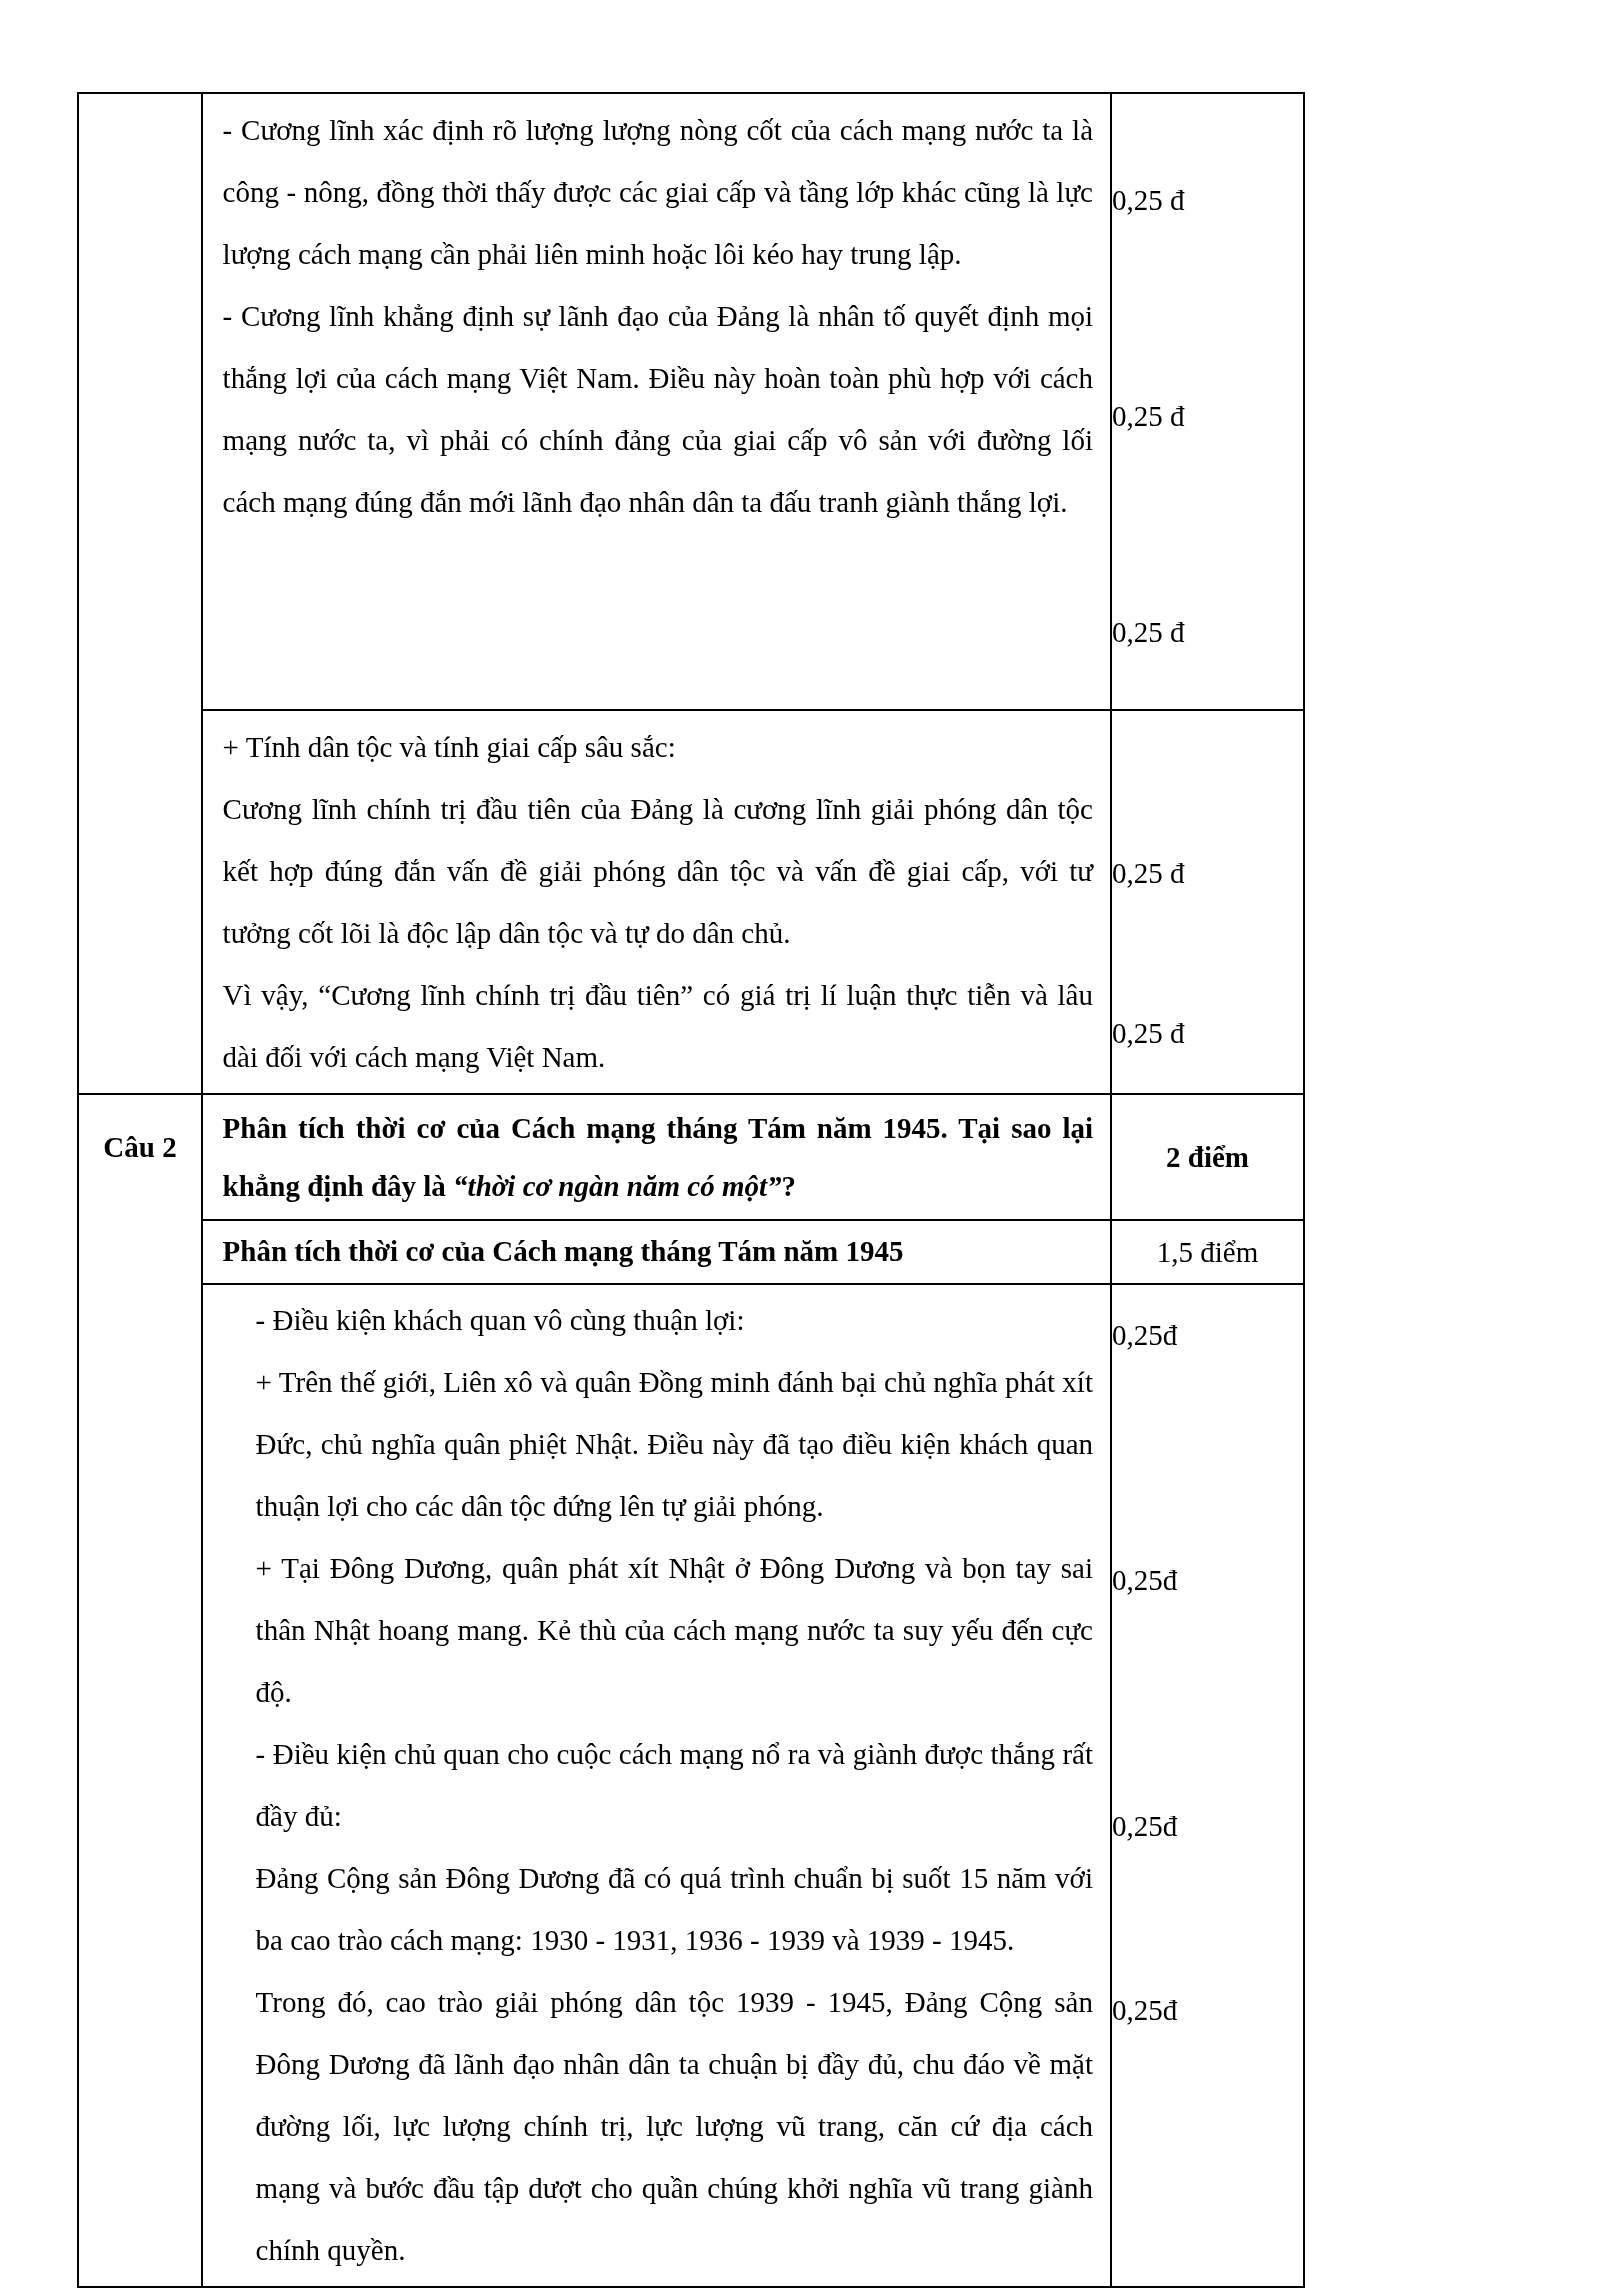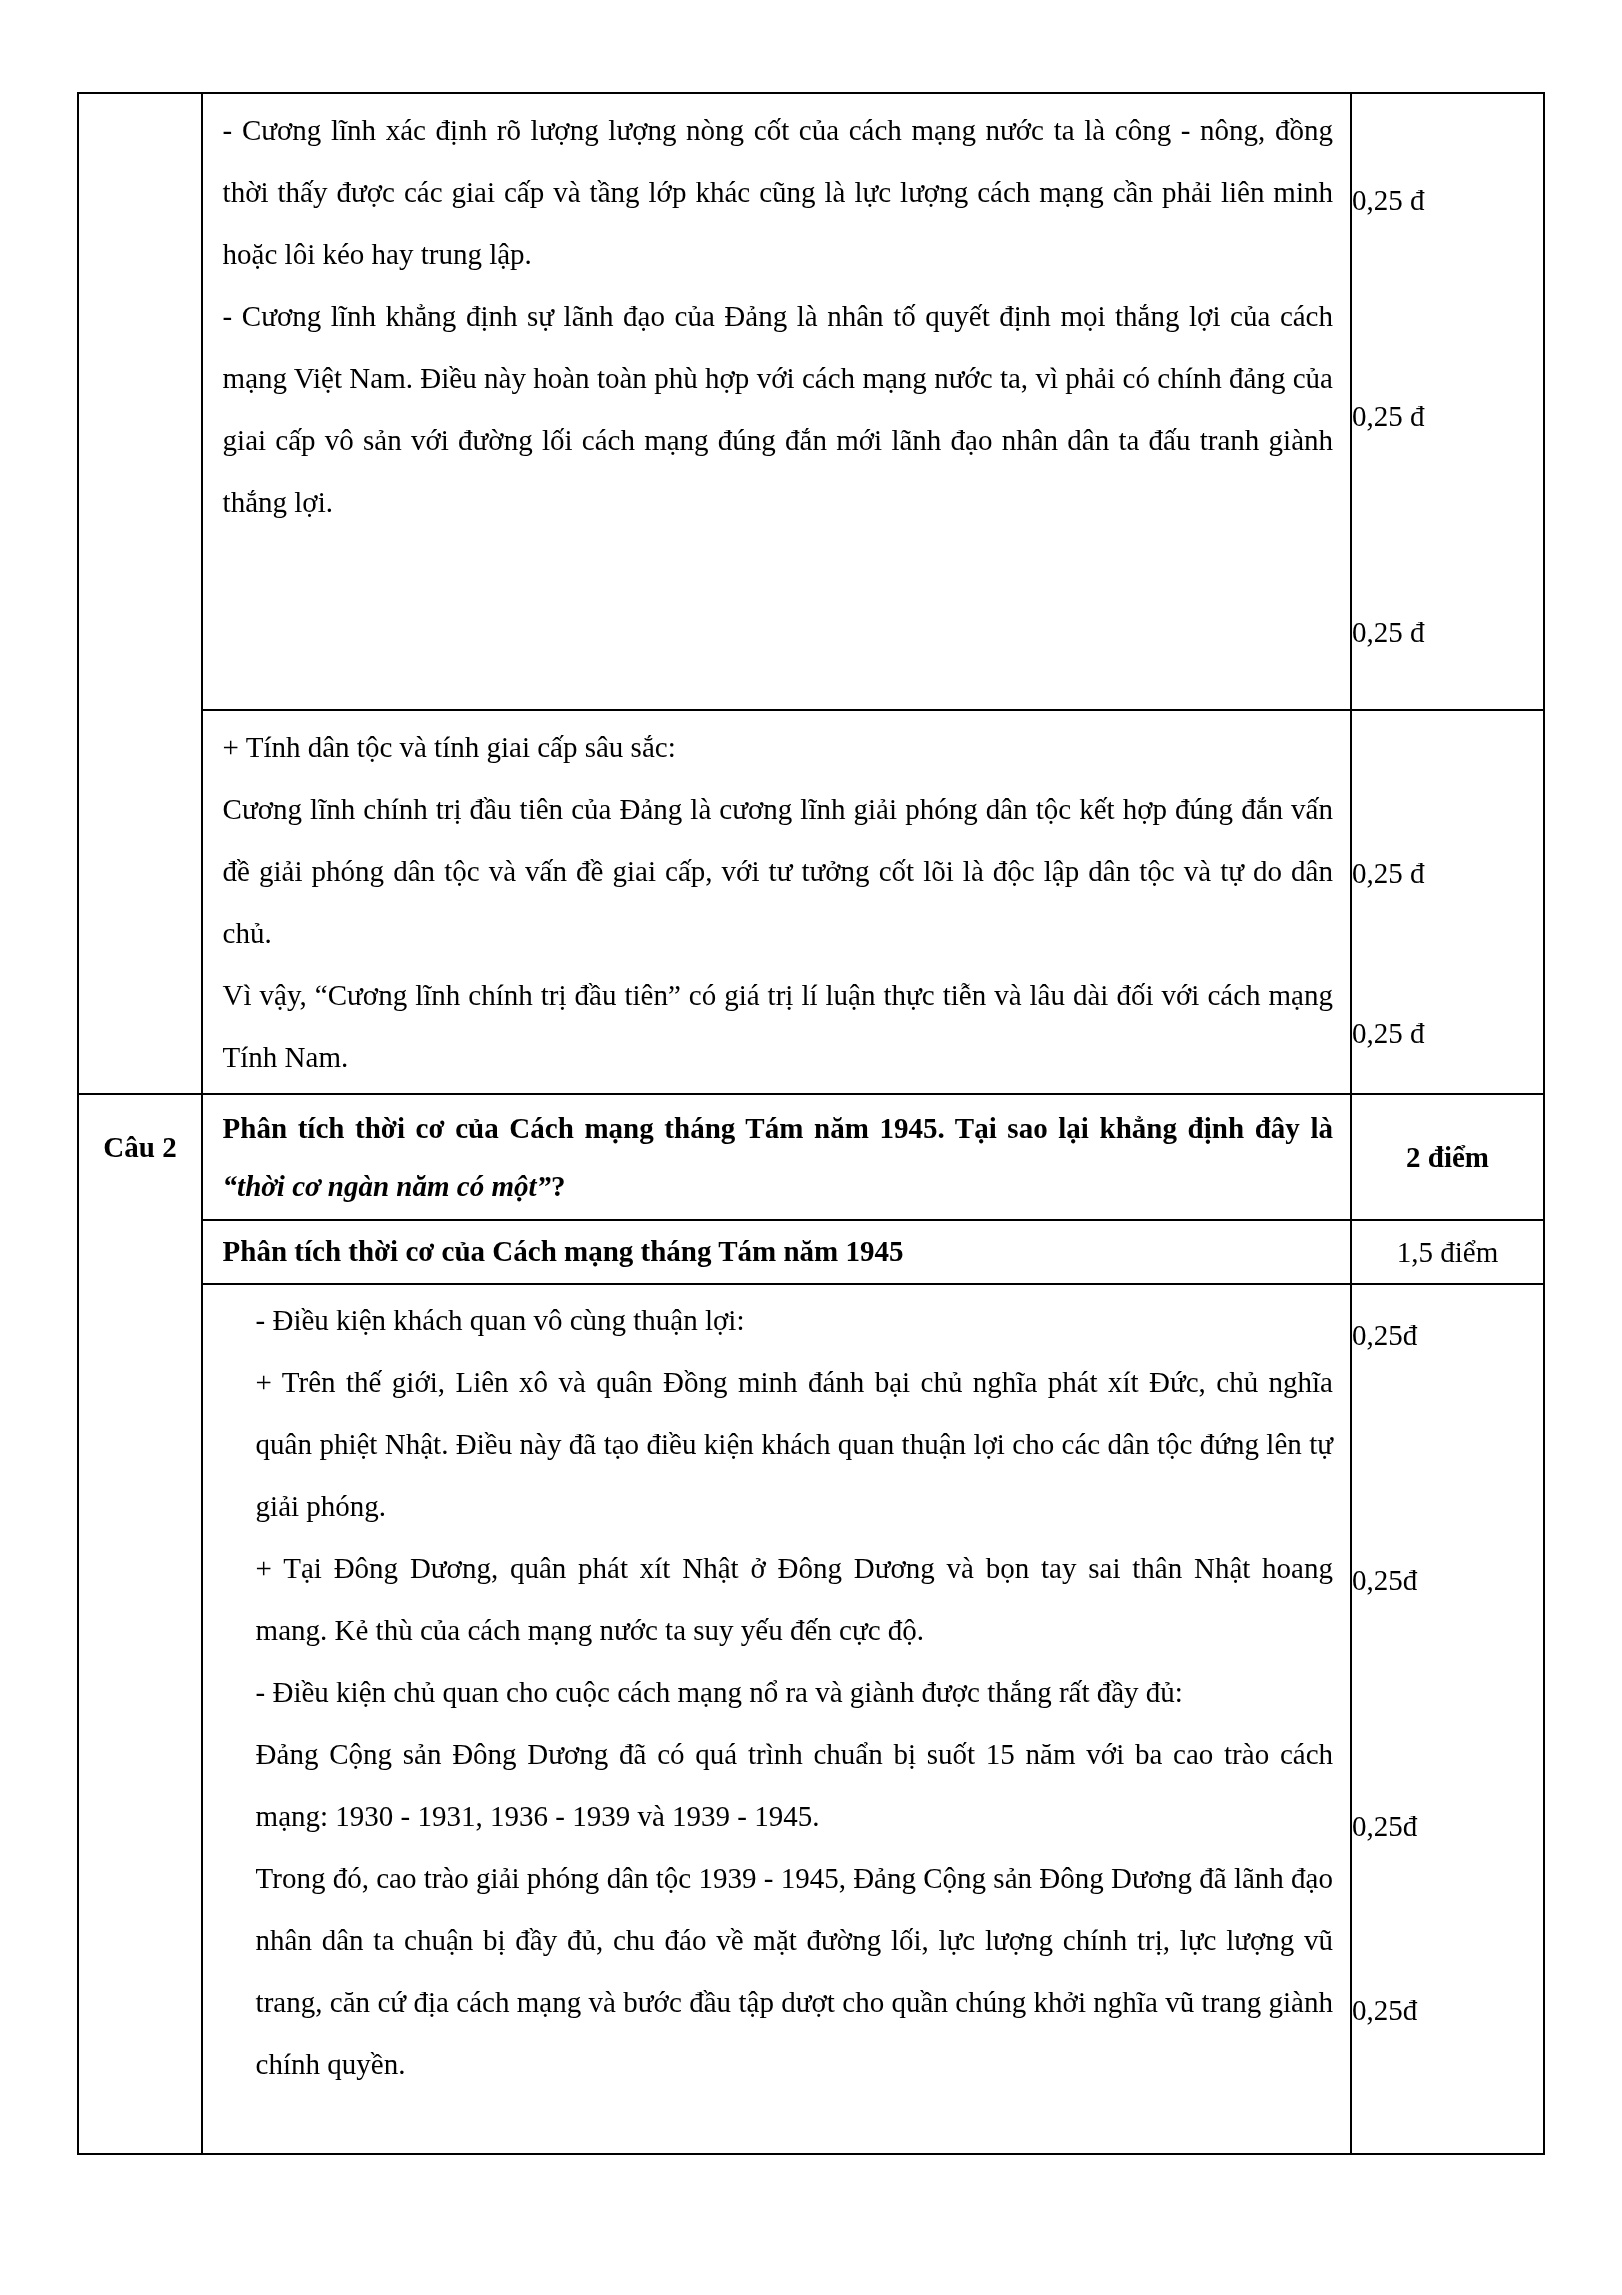--- a/index.html
+++ b/index.html
@@ -5,21 +5,21 @@
   * { margin:0; padding:0; box-sizing:border-box; }
   html,body { background:#ffffff; }
   body {
     width:1622px; height:2295px;
     font-family:"Liberation Serif","DejaVu Serif",serif;
     color:#000;
   }
   .page { position:relative; width:1622px; height:2295px; background:#fff; overflow:hidden; }
 
   .answer-table {
-    position:absolute; left:77px; top:92px; width:1468px;
+    position:absolute; left:77px; top:92px; width:1228px;
     border:2px solid #000;
     display:flex; flex-direction:column;
     font-size:29px; line-height:62px;
   }
 
   .block { display:flex; align-items:stretch; }
   .block + .block { border-top:2px solid #000; }
 
   .qcol {
     flex:0 0 124px; width:124px;
@@ -83,21 +83,21 @@
             <span class="pt" style="top:65px">0,25 đ</span>
             <span class="pt" style="top:281px">0,25 đ</span>
             <span class="pt" style="top:497px">0,25 đ</span>
           </div>
         </div>
 
         <div class="section sec-2">
           <div class="content">
             <p>+ Tính dân tộc và tính giai cấp sâu sắc:</p>
             <p>Cương lĩnh chính trị đầu tiên của Đảng là cương lĩnh giải phóng dân tộc kết hợp đúng đắn vấn đề giải phóng dân tộc và vấn đề giai cấp, với tư tưởng cốt lõi là độc lập dân tộc và tự do dân chủ.</p>
-            <p>Vì vậy, “Cương lĩnh chính trị đầu tiên” có giá trị lí luận thực tiễn và lâu dài đối với cách mạng Tính Nam.</p>
+            <p>Vì vậy, “Cương lĩnh chính trị đầu tiên” có giá trị lí luận thực tiễn và lâu dài đối với cách mạng Việt Nam.</p>
           </div>
           <div class="pcol">
             <span class="pt" style="top:121px">0,25 đ</span>
             <span class="pt" style="top:281px">0,25 đ</span>
           </div>
         </div>
 
       </div>
     </div>
 

